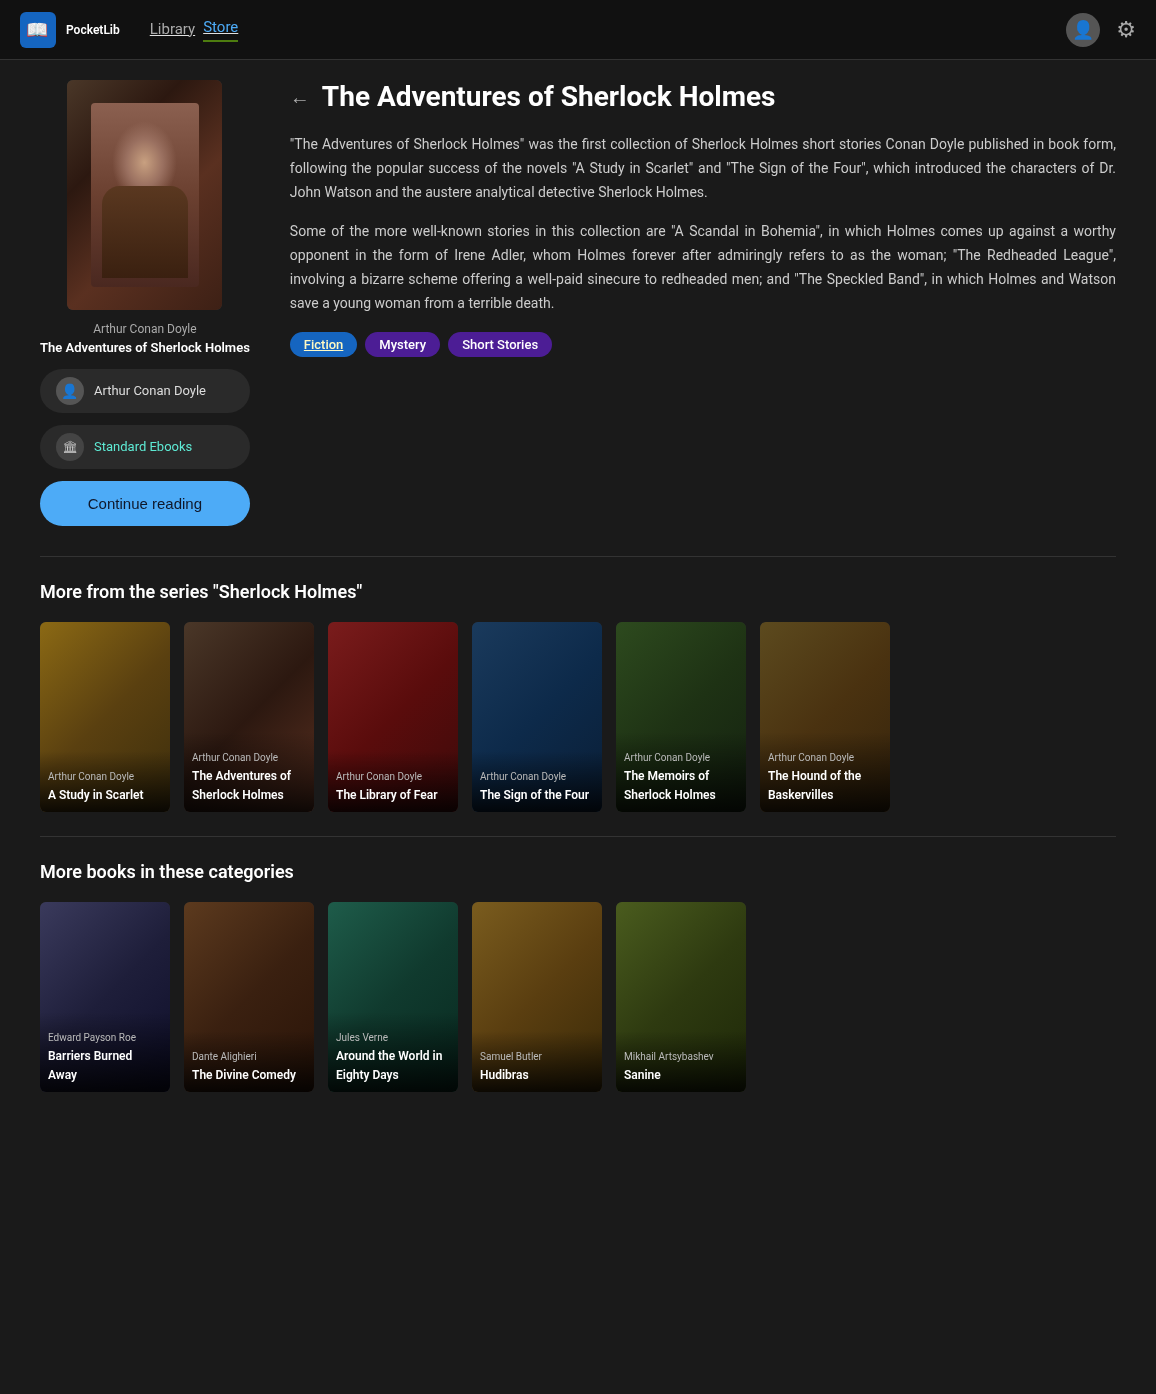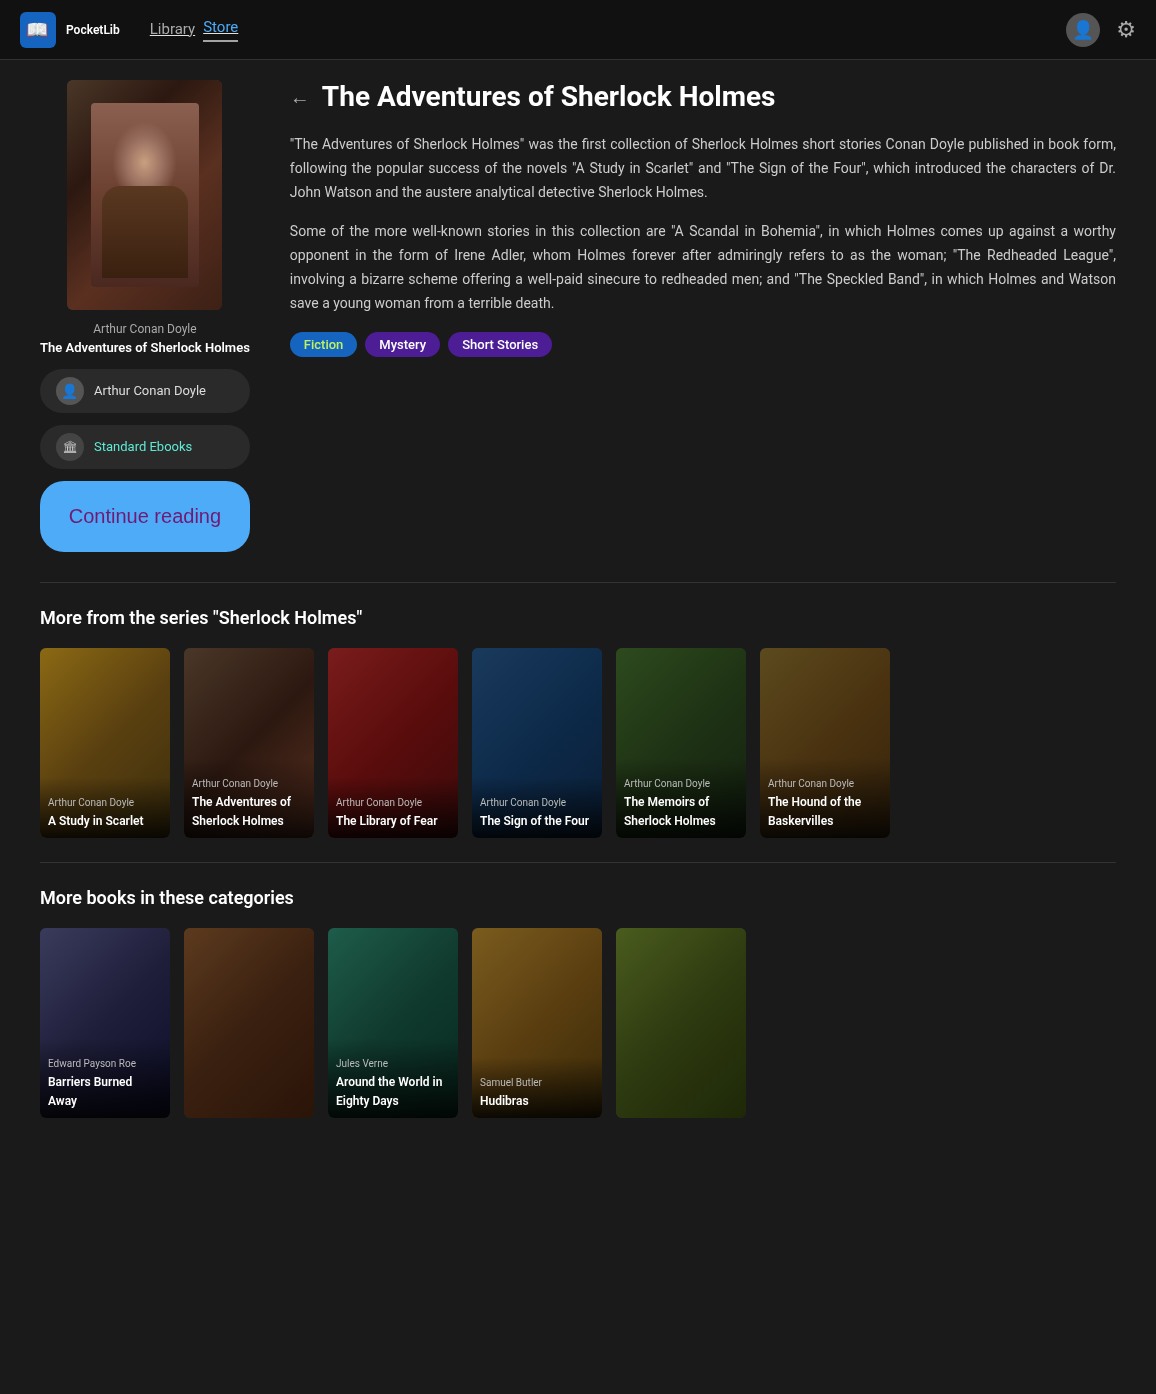--- a/index.html
+++ b/index.html
@@ -51,21 +51,21 @@
     }
     .nav-link {
       color: #aaa;
       text-decoration: none;
       font-size: 15px;
       cursor: pointer;
       padding-bottom: 4px;
     }
     .nav-link.active {
       color: #4dabf7;
-      border-bottom: 2px solid #a3a3a3;
+      border-bottom: 2px solid #4d7c0f;
     }
     .header-right {
       margin-left: auto;
       display: flex;
       align-items: center;
       gap: 16px;
     }
     .avatar {
       width: 34px;
       height: 34px;
@@ -225,25 +225,25 @@
       flex-shrink: 0;
     }
 
     .publisher-link-name {
       font-size: 13px;
       color: #5eead4;
     }
 
     .continue-btn {
       background: #4dabf7;
-      color: #701a75;
+      color: #0f172a;
       border: none;
       border-radius: 24px;
-      padding: 24px 28px;
-      font-size: 20px;
+      padding: 14px 28px;
+      font-size: 15px;
       cursor: pointer;
       width: 100%;
       max-width: 220px;
       text-align: center;
     }
 
     
     .book-right {
       flex: 1;
     }
@@ -282,21 +282,21 @@
       margin-top: 16px;
     }
 
     .tag {
       padding: 5px 14px;
       border-radius: 16px;
       font-size: 13px;
       font-weight: 500;
     }
 
-    .tag-blue { background: #1565c0; color: #bef264; }
+    .tag-blue { background: #1565c0; color: #fef9c3; text-decoration: underline; }
     .tag-red { background: #4c1d95; color: #fff; }
 
     
     .divider {
       border: none;
       border-top: 1px solid #333;
       margin: 24px 0;
     }
 
     
@@ -520,20 +520,24 @@
       <div class="cover-art cover-c1"></div>
       <div class="cover-overlay">
         <span class="cover-author">Edward Payson Roe</span>
         <span class="cover-title">Barriers Burned Away</span>
       </div>
     </div>
   </div>
         <div class="book-card">
     <div class="book-card-cover">
       <div class="cover-art cover-c2"></div>
+      <div class="cover-overlay">
+        <span class="cover-author">Dante Alighieri</span>
+        <span class="cover-title">The Divine Comedy</span>
+      </div>
     </div>
   </div>
         <div class="book-card">
     <div class="book-card-cover">
       <div class="cover-art cover-c4"></div>
       <div class="cover-overlay">
         <span class="cover-author">Jules Verne</span>
         <span class="cover-title">Around the World in Eighty Days</span>
       </div>
     </div>
@@ -543,18 +547,22 @@
       <div class="cover-art cover-c3"></div>
       <div class="cover-overlay">
         <span class="cover-author">Samuel Butler</span>
         <span class="cover-title">Hudibras</span>
       </div>
     </div>
   </div>
         <div class="book-card">
     <div class="book-card-cover">
       <div class="cover-art cover-c6"></div>
+      <div class="cover-overlay">
+        <span class="cover-author">Mikhail Artsybashev</span>
+        <span class="cover-title">Sanine</span>
+      </div>
     </div>
   </div>
       </div>
   </div>
 
 </div>
 
 </body></html>

